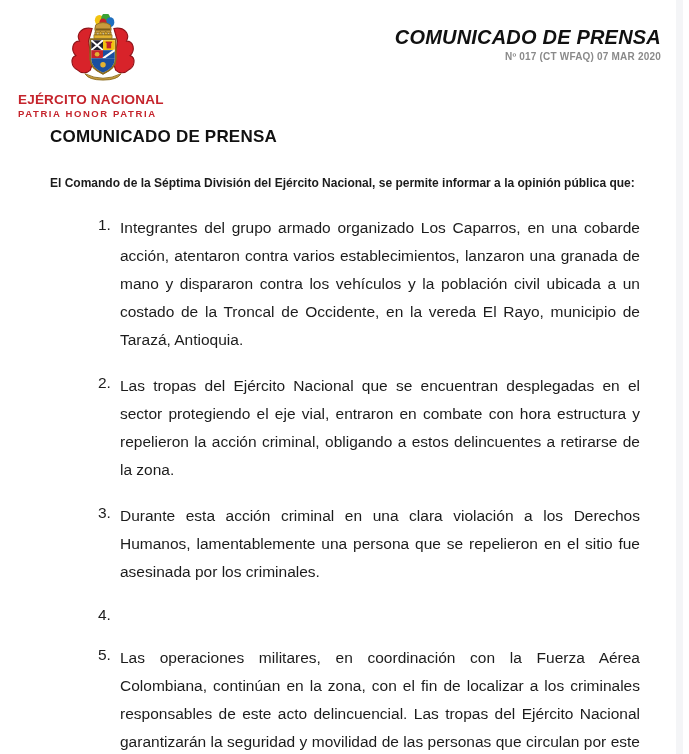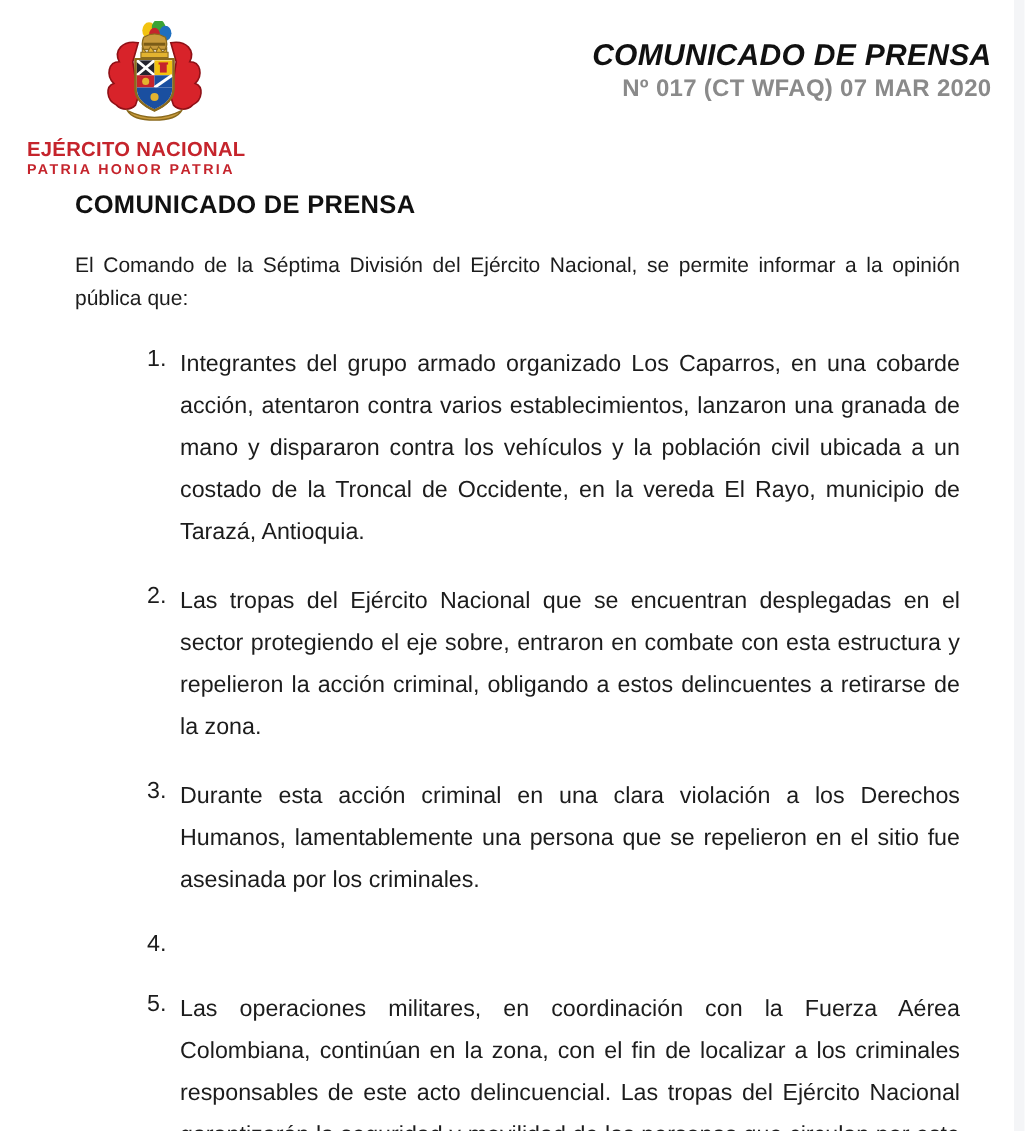--- a/index.html
+++ b/index.html
@@ -52,44 +52,45 @@
   }
   .doc-type {
     font-size: 20px;
     font-weight: bold;
     font-style: italic;
     color: #111111;
     letter-spacing: 0.2px;
     white-space: nowrap;
   }
   .doc-ref {
-    font-size: 16px;
+    font-size: 10px;
     font-weight: bold;
     color: #8a8a8a;
     letter-spacing: 0.2px;
     margin-top: 2px;
     white-space: nowrap;
   }
   
   .main {
     margin-left: 50px;
     margin-right: 49px; 
   }
   .page-title {
     padding-top: 11px;
     font-size: 17px;
     font-weight: bold;
     color: #111111;
     letter-spacing: 0.2px;
   }
   .intro {
-    margin-top: 18px;
-    font-size: 14px;
+    margin-top: 25px;
+    font-size: 12px;
     line-height: 22px;
     text-align: justify;
+    font-weight: bold;
   }
   .list { margin-top: 20px; }
   .item {
     display: flex;
     margin-bottom: 18px;
     padding-left: 48px; 
   }
   .item-num {
     flex: none;
     width: 22px;
@@ -162,21 +163,21 @@
 
   <div class="list">
 
     <div class="item">
       <span class="item-num">1.</span>
       <div class="item-text">Integrantes del grupo armado organizado Los Caparros, en una cobarde acción, atentaron contra varios establecimientos, lanzaron una granada de mano y dispararon contra los vehículos y la población civil ubicada a un costado de la Troncal de Occidente, en la vereda El Rayo, municipio de Tarazá, Antioquia.</div>
     </div>
 
     <div class="item">
       <span class="item-num">2.</span>
-      <div class="item-text">Las tropas del Ejército Nacional que se encuentran desplegadas en el sector protegiendo el eje sobre, entraron en combate con esta estructura y repelieron la acción criminal, obligando a estos delincuentes a retirarse de la zona.</div>
+      <div class="item-text">Las tropas del Ejército Nacional que se encuentran desplegadas en el sector protegiendo el eje vial, entraron en combate con hora estructura y repelieron la acción criminal, obligando a estos delincuentes a retirarse de la zona.</div>
     </div>
 
     <div class="item">
       <span class="item-num">3.</span>
       <div class="item-text">Durante esta acción criminal en una clara violación a los Derechos Humanos, lamentablemente una persona que se repelieron en el sitio fue asesinada por los criminales.</div>
     </div>
 
     <div class="item">
       <span class="item-num">4.</span>
     </div>

